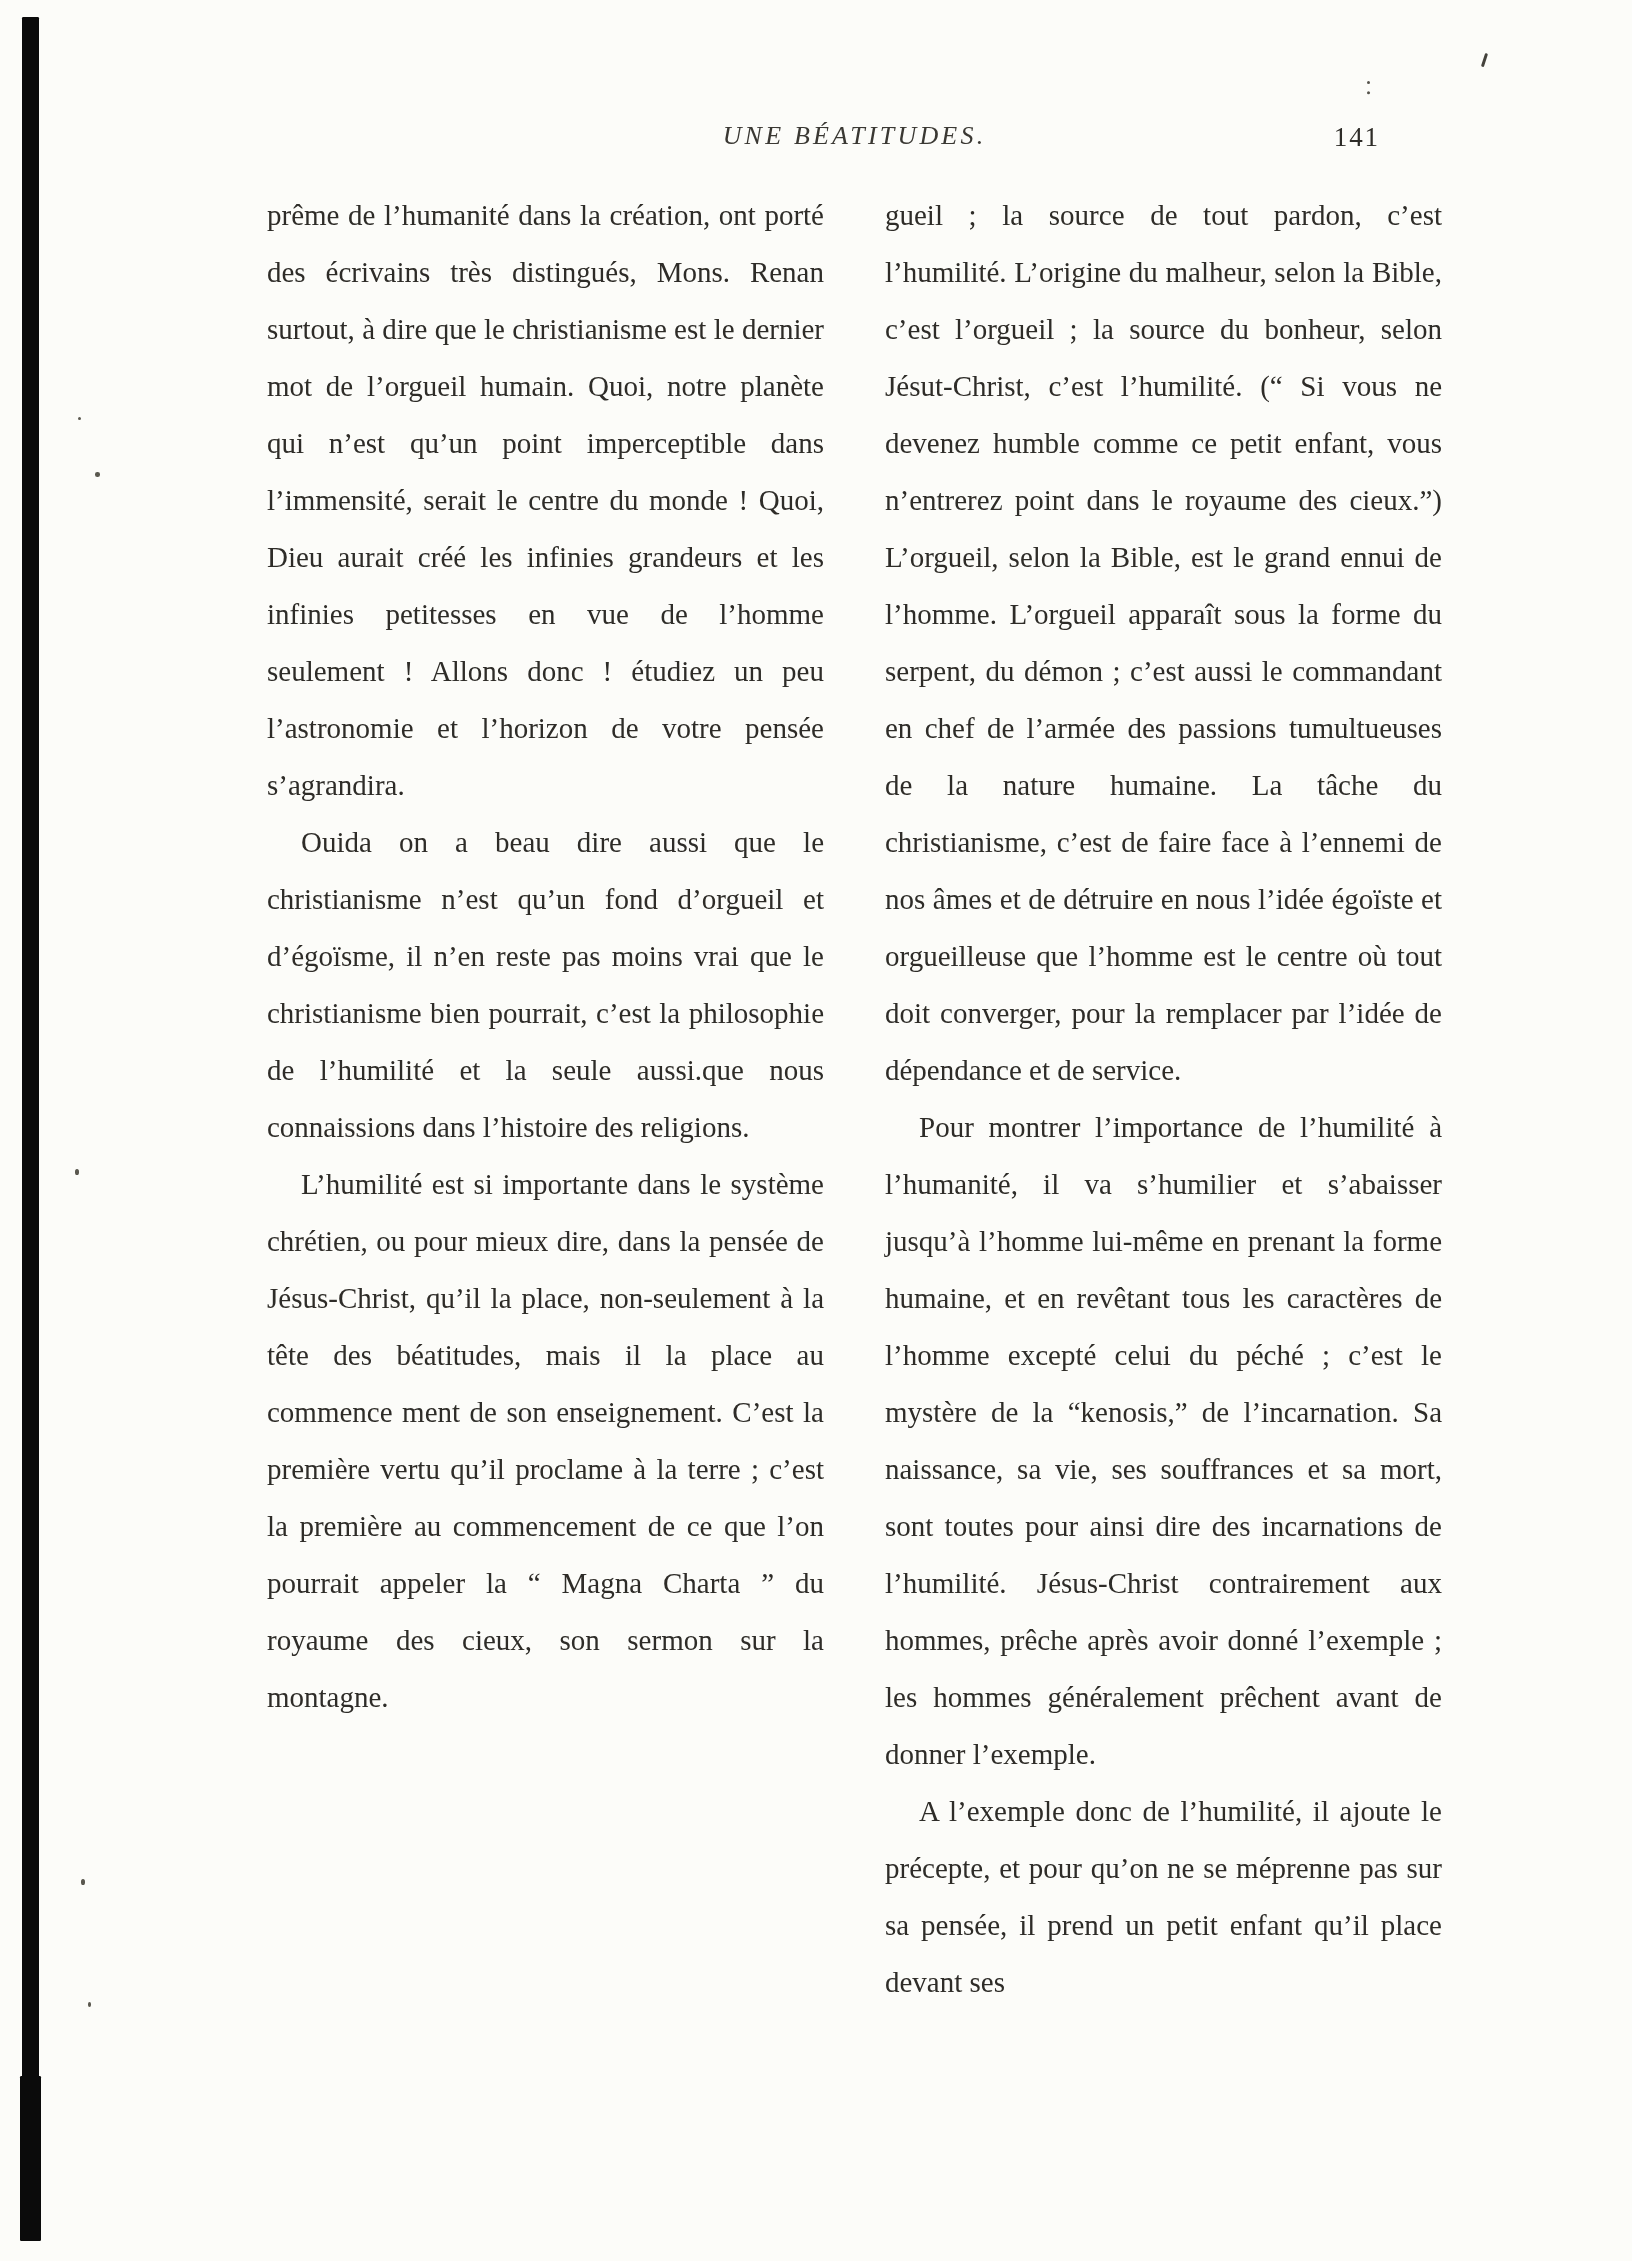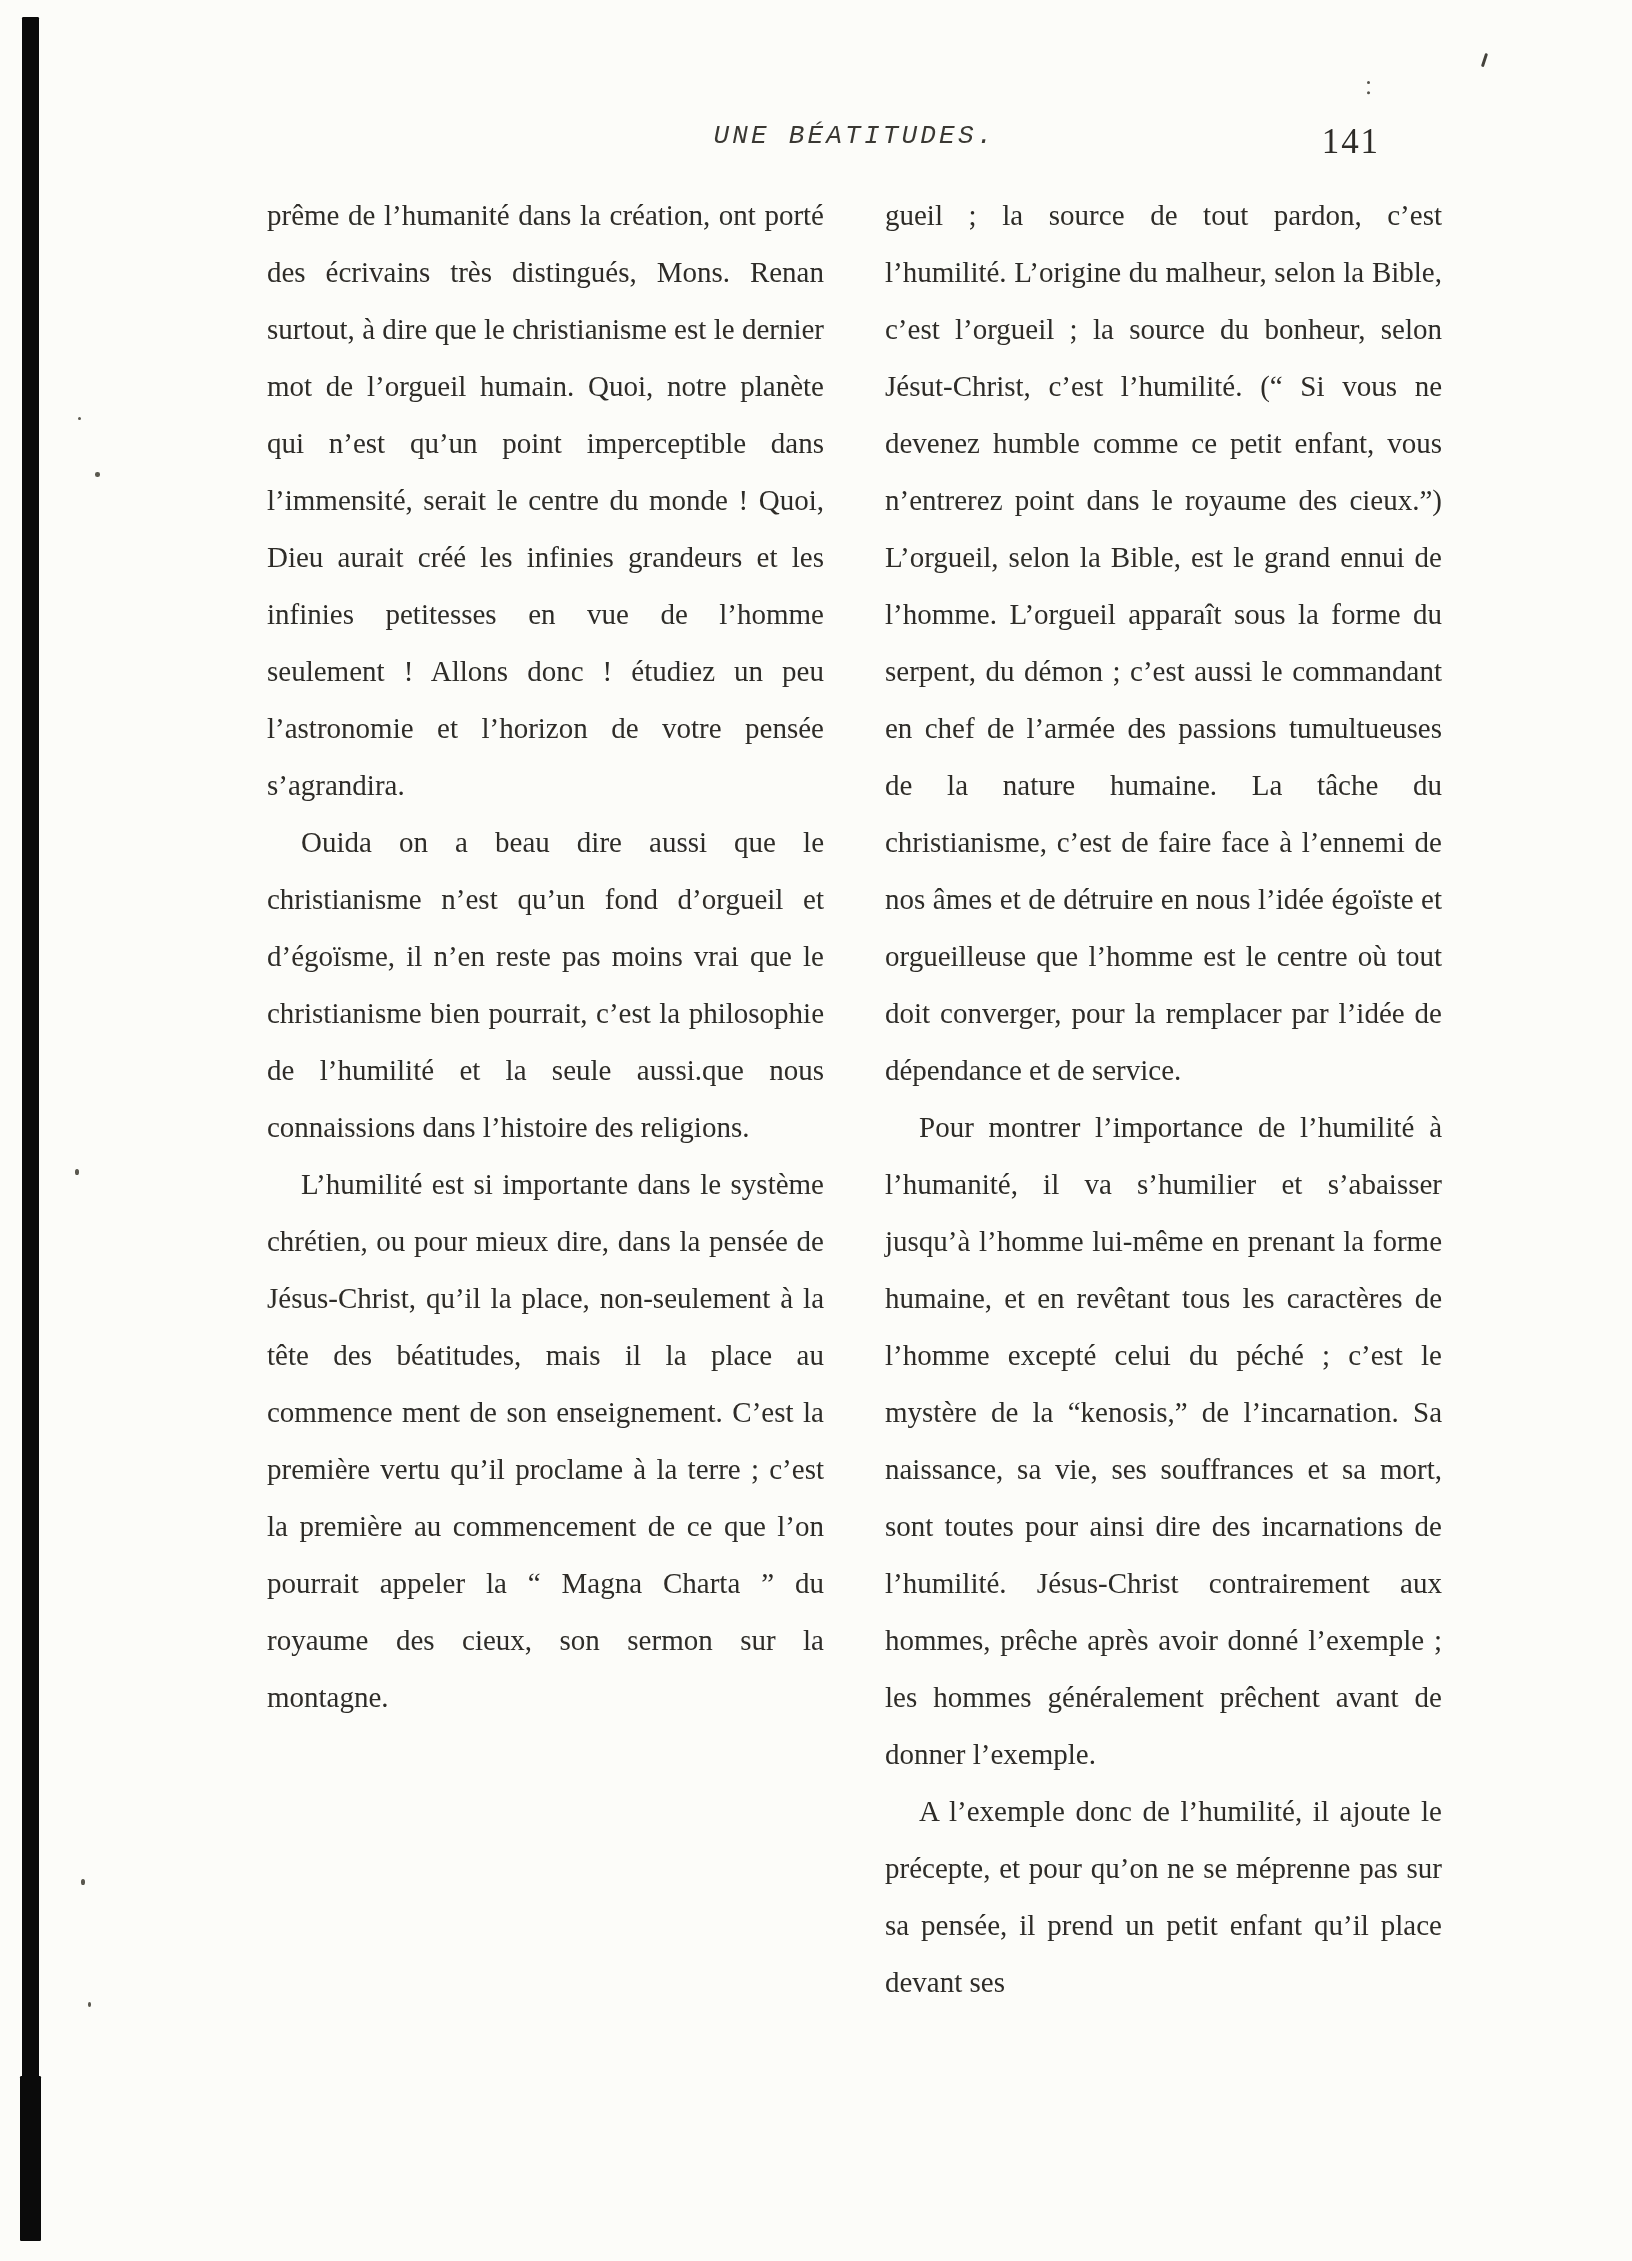--- a/index.html
+++ b/index.html
@@ -48,27 +48,26 @@
   }
   .running-title {
     position: absolute;
     left: 0;
     right: 0;
     text-align: center;
     font-style: italic;
     font-size: 26px;
     letter-spacing: 3.2px;
     color: #3a3833;
-    font-family: Liberation Mono, monospace;
   }
   .page-number {
     position: absolute;
     right: 62px;
     top: 1.3px;
-    font-size: 35px;
+    font-size: 27px;
     letter-spacing: 1.9px;
     color: #2e2c28;
   }
   .columns {
     display: flex;
     gap: 61px;
   }
   .column {
     width: 568px;
     font-size: 29px;

